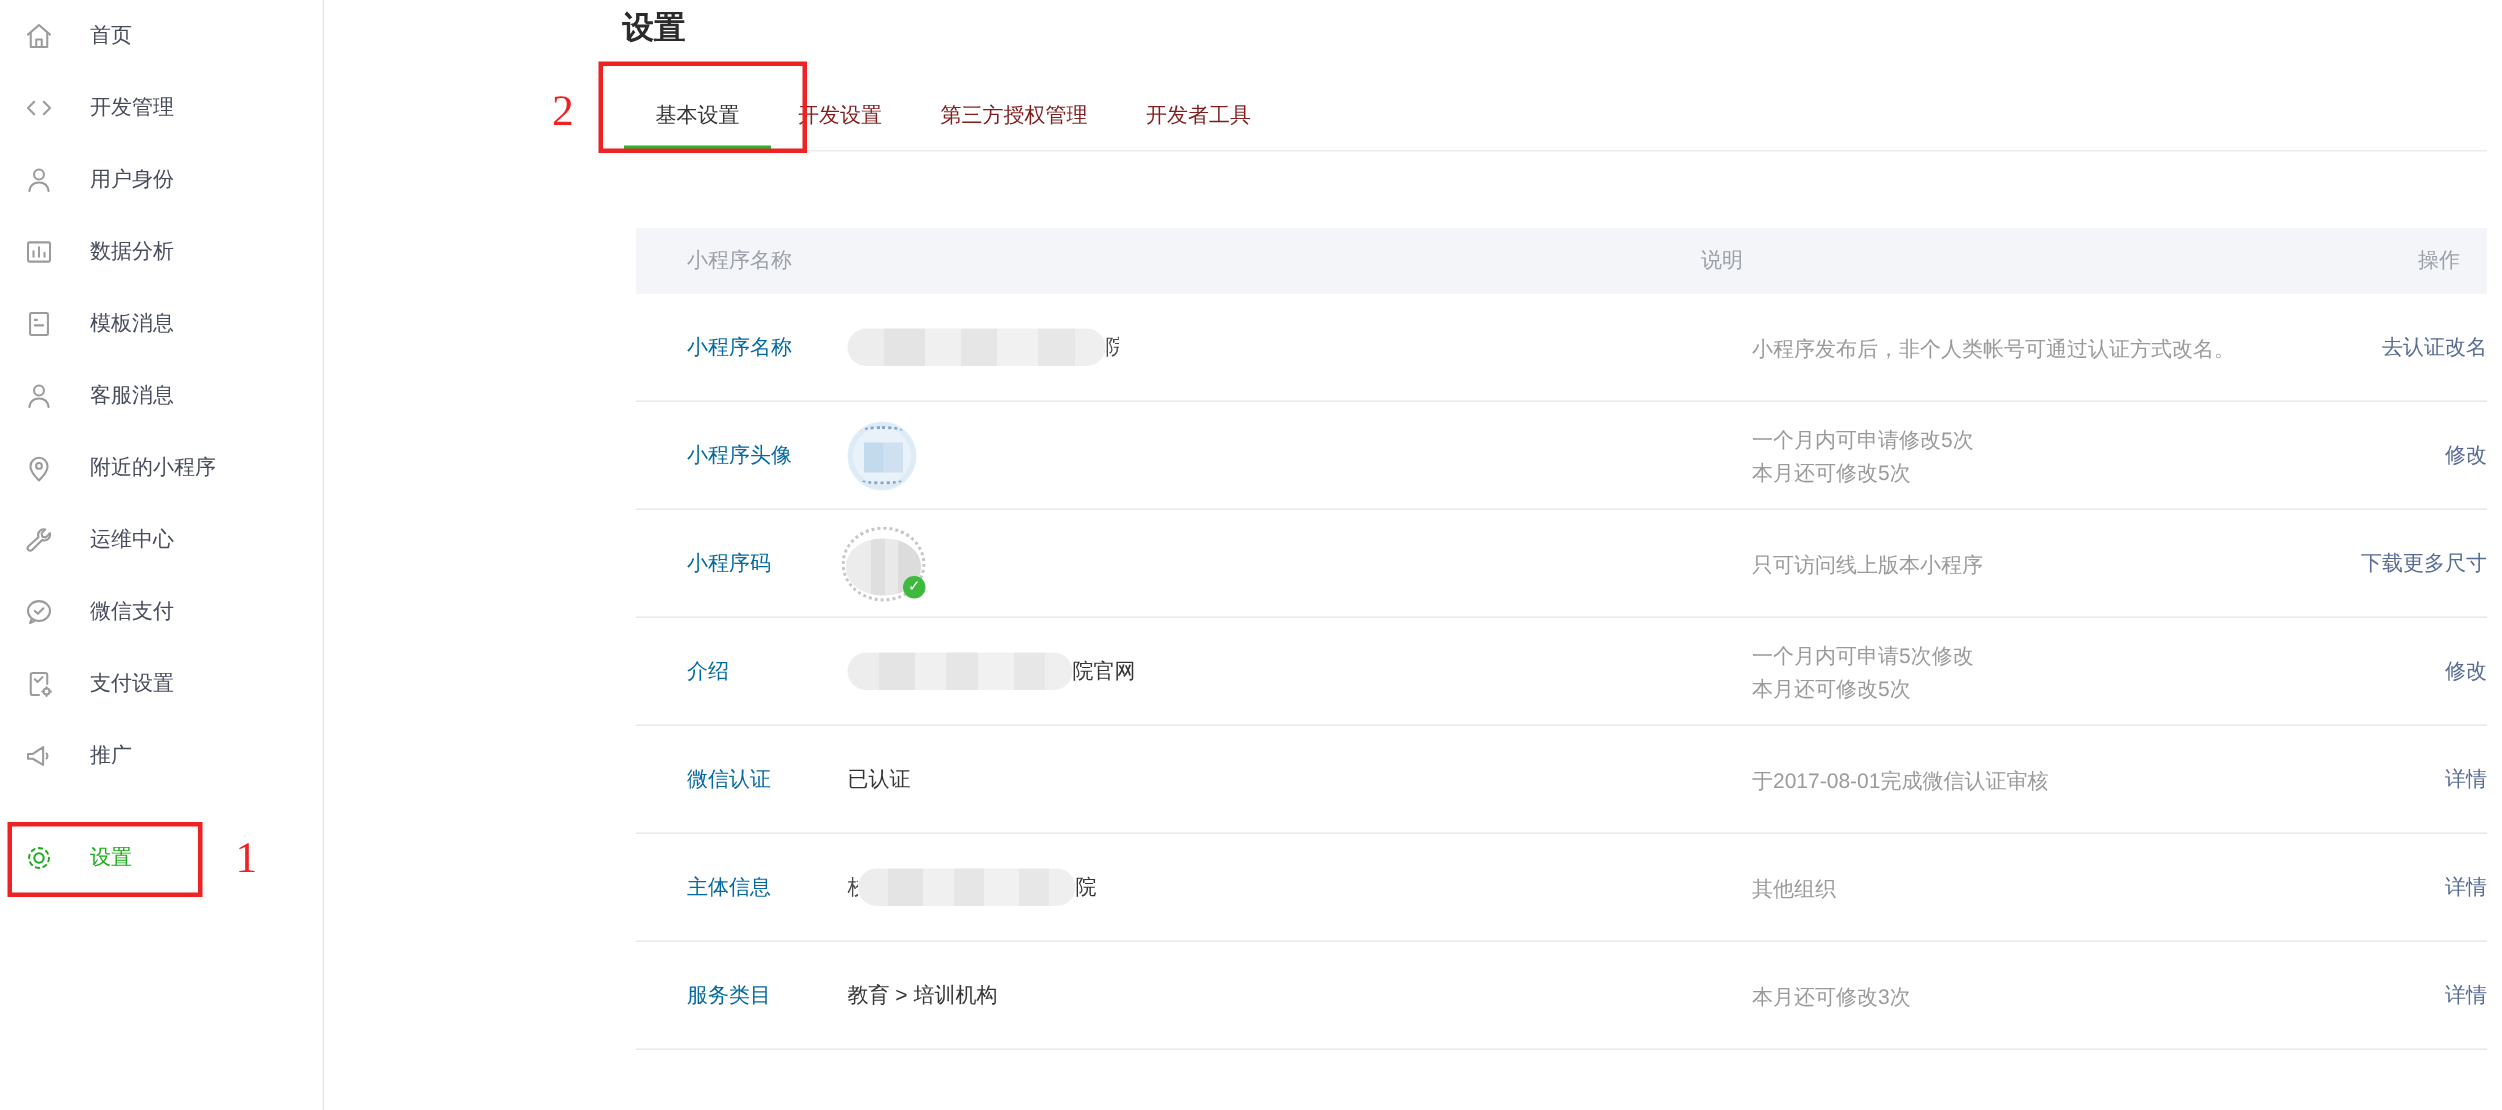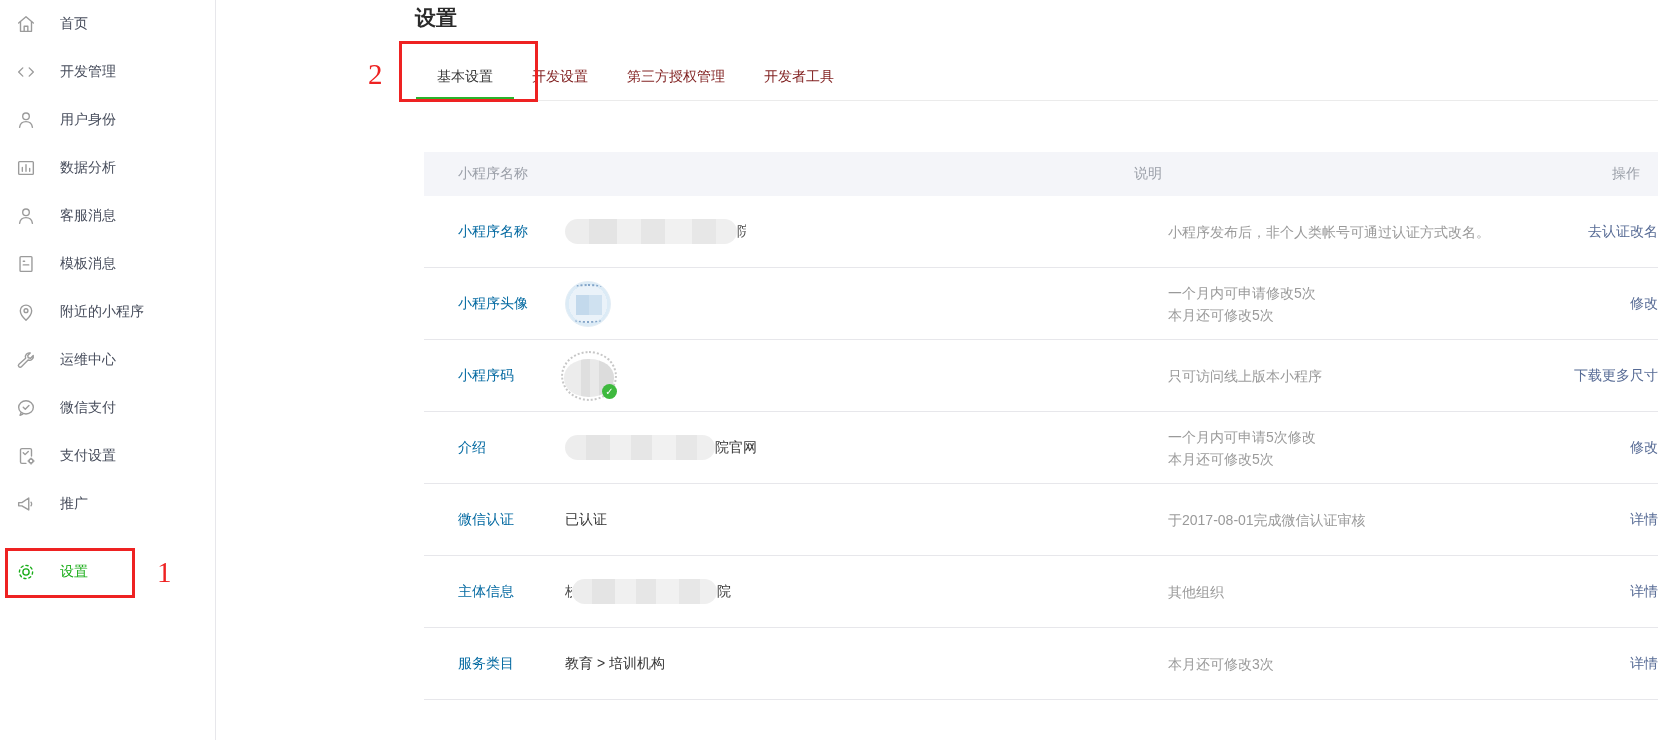--- a/index.html
+++ b/index.html
@@ -129,35 +129,35 @@
             <rect x="4" y="5" width="16" height="14" rx="1"></rect>
             <path d="M8 15.5v-4M12 15.5v-7M16 15.5v-3"></path>
           </svg>
       </span>
       <span class="lbl">数据分析</span>
     </div>
 
     <div class="side-item">
       <span class="icn">
         <svg viewBox="0 0 24 24">
+            <rect x="5.5" y="4" width="13" height="16" rx="1"></rect>
+            <path d="M9 9h1.5M9 13h6"></path>
+          </svg>
+      </span>
+      <span class="lbl">模板消息</span>
+    </div>
+
+    <div class="side-item">
+      <span class="icn">
+        <svg viewBox="0 0 24 24">
             <circle cx="12" cy="8" r="3.6"></circle>
             <path d="M5 20c.6-4 3.4-6.2 7-6.2S18.4 16 19 20"></path>
           </svg>
       </span>
       <span class="lbl">客服消息</span>
-    </div>
-
-    <div class="side-item">
-      <span class="icn">
-        <svg viewBox="0 0 24 24">
-            <rect x="5.5" y="4" width="13" height="16" rx="1"></rect>
-            <path d="M9 9h1.5M9 13h6"></path>
-          </svg>
-      </span>
-      <span class="lbl">模板消息</span>
     </div>
 
     <div class="side-item">
       <span class="icn">
         <svg viewBox="0 0 24 24">
             <path d="M12 21s-6.2-5.6-6.2-10.3A6.2 6.2 0 0118.2 10.7C18.2 15.4 12 21 12 21z"></path>
             <circle cx="12" cy="10.5" r="2.1"></circle>
           </svg>
       </span>
       <span class="lbl">附近的小程序</span>

